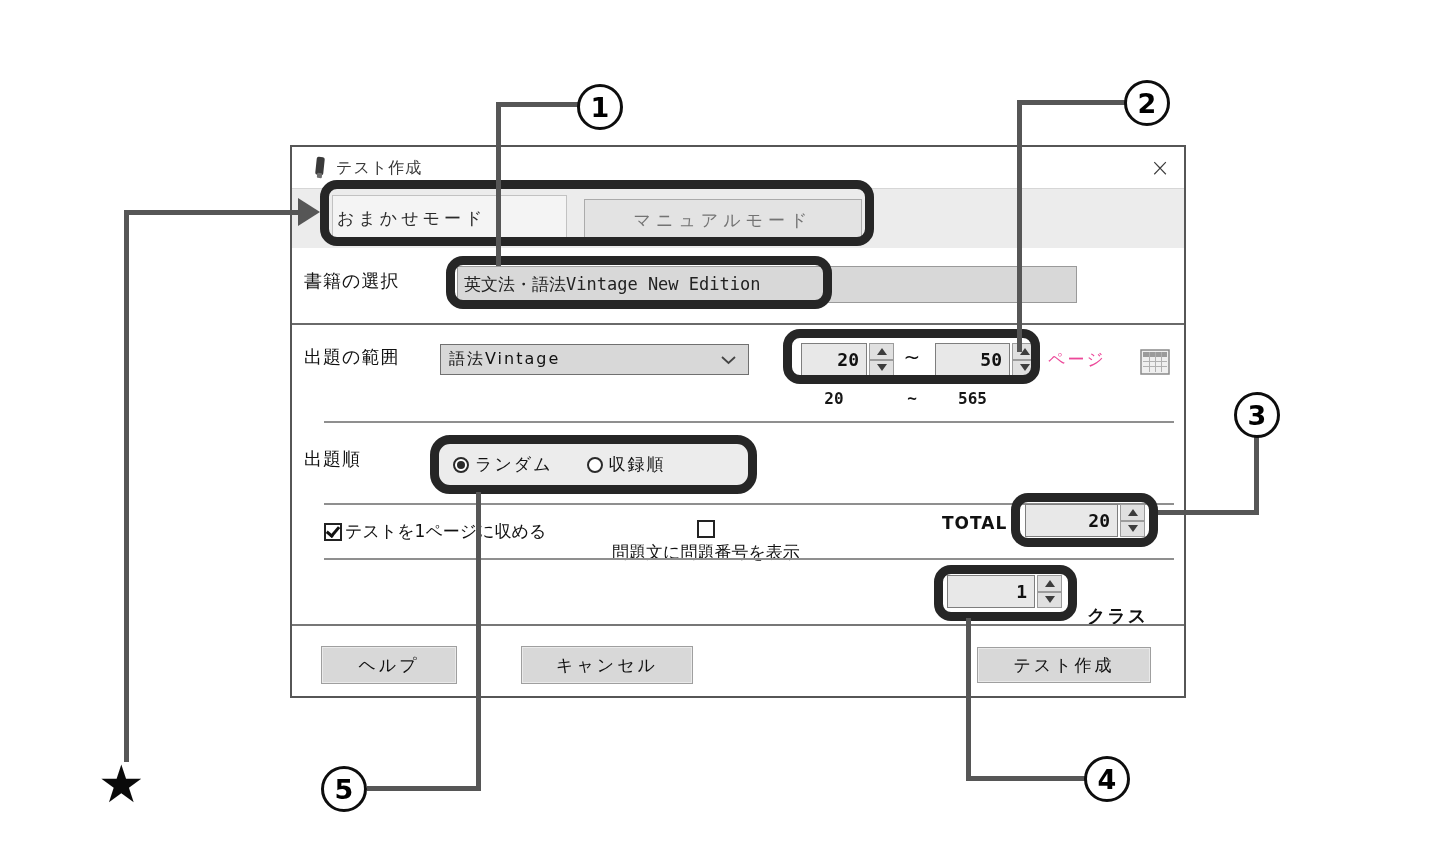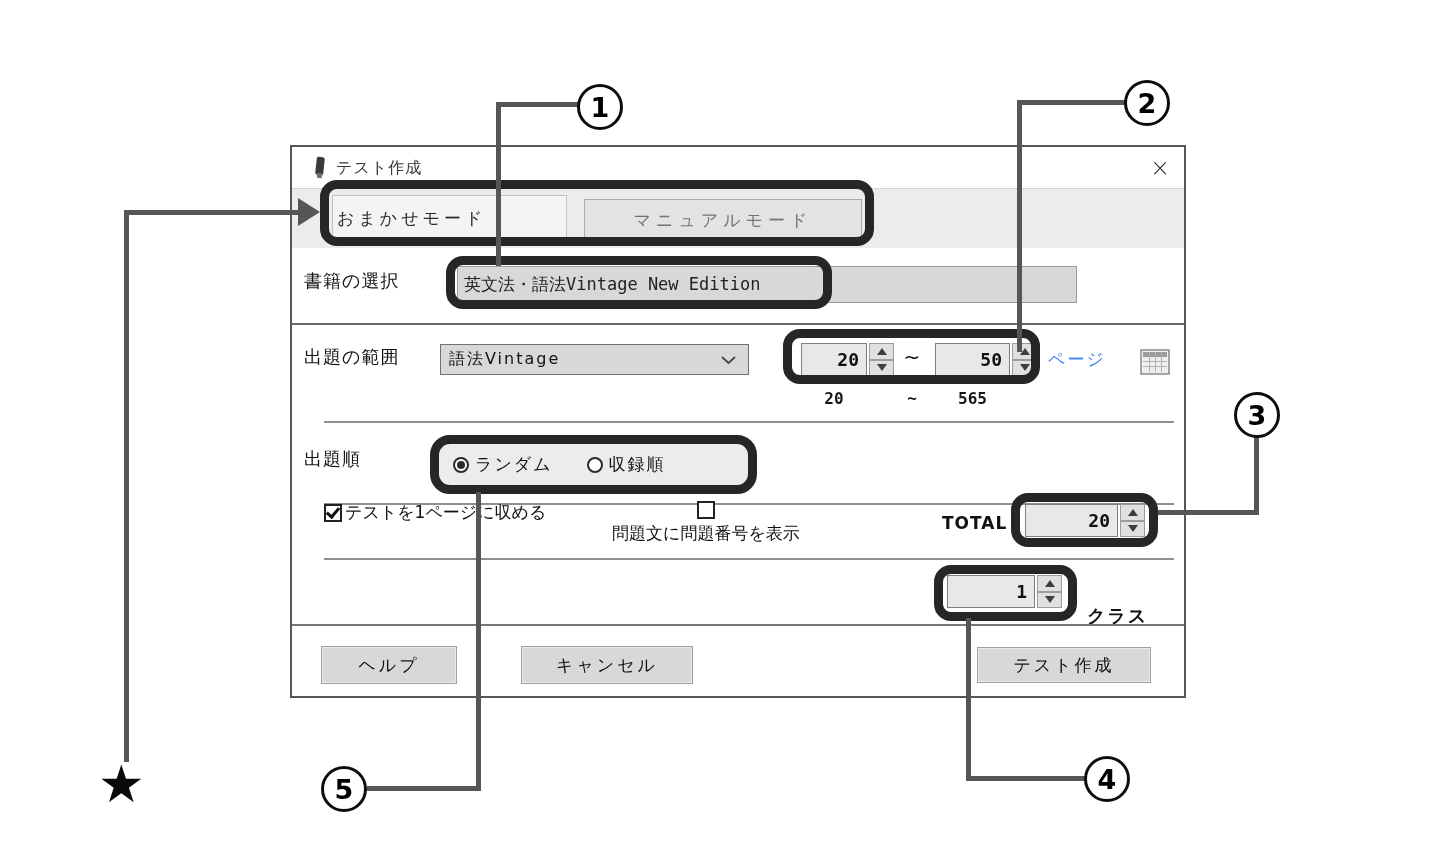--- a/index.html
+++ b/index.html
@@ -55,38 +55,38 @@
             background:#e0e0e0;border:1px solid #9c9c9c;box-sizing:border-box;}
   .tri-up{width:0;height:0;border-left:5px solid transparent;border-right:5px solid transparent;
           border-bottom:7px solid #3d3d3d;}
   .tri-dn{width:0;height:0;border-left:5px solid transparent;border-right:5px solid transparent;
           border-top:7px solid #3d3d3d;}
 
   .pf1{left:509px;top:196px;width:66px;} .pb1{left:577px;top:196px;}
   .tilde-mid{position:absolute;left:602px;top:198px;width:36px;text-align:center;
              font-size:20px;color:#111;}
   .pf2{left:643px;top:196px;width:75px;} .pb2{left:720px;top:196px;}
-  .page-unit{position:absolute;left:756px;top:201px;font-size:17px;letter-spacing:2px;color:#3b82f6;}
+  .page-unit{position:absolute;left:756px;top:201px;font-size:17px;letter-spacing:2px;color:#ec4899;}
   .grid-icon{position:absolute;left:848px;top:202px;width:30px;height:26px;}
 
   .minmax{position:absolute;top:242px;font-size:16px;font-weight:bold;color:#161616;
           font-family:"DejaVu Sans Mono","Liberation Mono",monospace;text-align:center;}
   .min-v{left:509px;width:66px;} .mid-t{left:602px;width:36px;} .max-v{left:643px;width:75px;}
 
   .order-label{left:12px;top:300px;}
   .order-group{position:absolute;left:138px;top:288px;width:327px;height:59px;
                background:#ececec;border:9px solid #262626;border-radius:20px;
                box-sizing:border-box;display:flex;align-items:center;gap:34px;padding-left:14px;}
   .radio-opt{display:flex;align-items:center;gap:6px;font-size:17px;letter-spacing:2px;color:#111;}
   .radio-circ{width:16px;height:16px;border:2px solid #2a2a2a;border-radius:50%;
               background:#fff;display:flex;align-items:center;justify-content:center;box-sizing:border-box;}
   .radio-dot{width:8px;height:8px;border-radius:50%;background:#2a2a2a;display:none;}
   .radio-opt.sel .radio-dot{display:block;}
 
-  .cbx-row{position:absolute;left:32px;top:354px;display:flex;align-items:center;gap:3px;
+  .cbx-row{position:absolute;left:32px;top:373px;display:flex;align-items:center;gap:3px;
            font-size:17px;color:#111;}
   .cbx-row2{left:320px;flex-direction:column;}
   .cbx{width:18px;height:18px;border:2px solid #222;background:#fff;box-sizing:border-box;
        display:flex;align-items:center;justify-content:center;}
   .tick{display:none;width:5px;height:10px;border-right:3px solid #111;border-bottom:3px solid #111;
         transform:rotate(40deg);margin-top:-3px;}
   .cbx.checked .tick{display:block;}
   .total-label{position:absolute;left:650px;top:366px;font-weight:bold;font-size:17px;
                letter-spacing:1px;color:#111;}
   .tf{left:733px;top:357px;width:93px;} .tb{left:828px;top:357px;}

